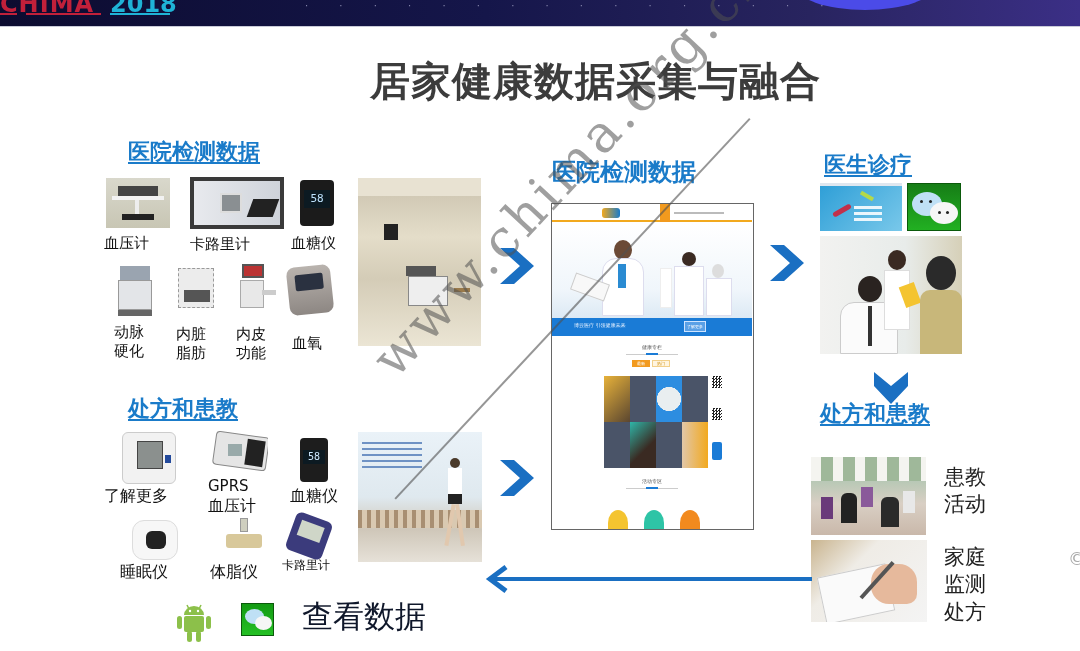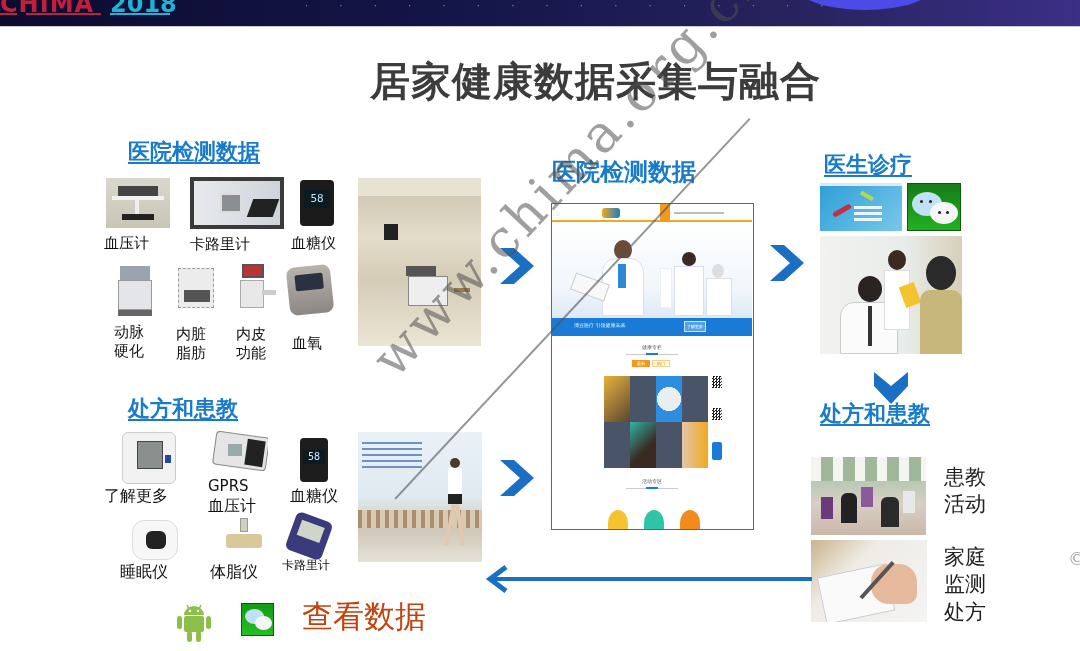--- a/index.html
+++ b/index.html
@@ -263,18 +263,18 @@
   <rect x="8" y="13" width="20" height="16" rx="2" fill="#8cc04a"></rect>
   <rect x="1" y="13" width="5" height="13" rx="2.5" fill="#8cc04a"></rect>
   <rect x="30" y="13" width="5" height="13" rx="2.5" fill="#8cc04a"></rect>
   <rect x="11" y="28" width="5" height="11" rx="2.5" fill="#8cc04a"></rect>
   <rect x="20" y="28" width="5" height="11" rx="2.5" fill="#8cc04a"></rect>
 </svg>
 <div class="ph" style="left:241px;top:603px;width:33px;height:33px;background:linear-gradient(#139a13,#24c024);border:1px solid #0b5a0b;">
   <div style="position:absolute;left:3px;top:5px;width:19px;height:15px;border-radius:50%;background:#bfe0f5;"></div>
   <div style="position:absolute;left:13px;top:12px;width:17px;height:14px;border-radius:50%;background:#f6f6f6;"></div>
 </div>
-<div style="position:absolute;left:302px;top:596px;font-size:31px;color:#c2410c;white-space:nowrap;">查看数据</div>
+<div style="position:absolute;left:302px;top:596px;font-size:31px;color:#0f172a;white-space:nowrap;">查看数据</div>
 
 <div class="wm-line"></div>
 <div class="watermark">www.chima.org.cn</div>
 
 <div style="position:absolute;left:1068px;top:548px;font-size:18px;color:#aaa;">©</div>
 
 </body></html>

